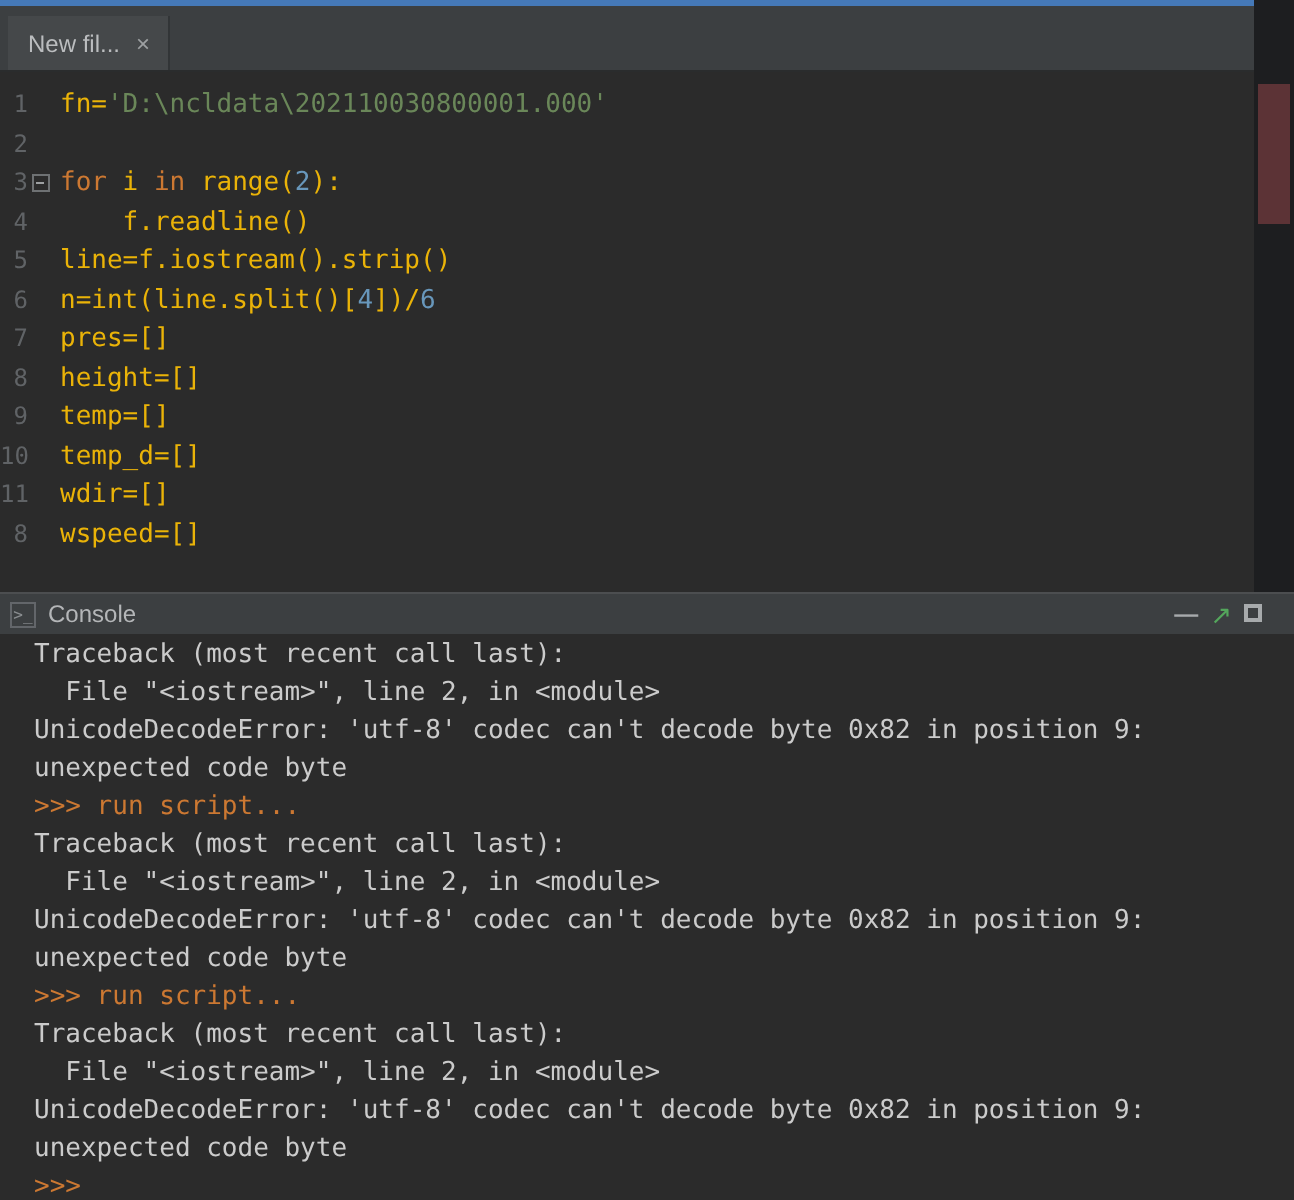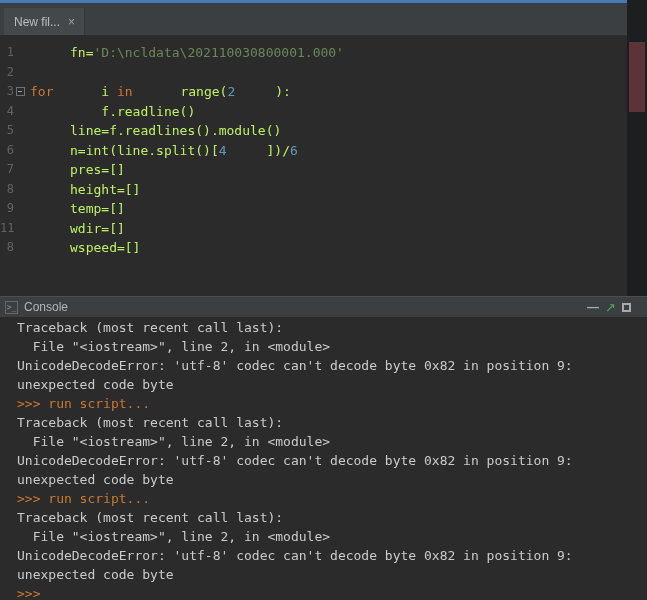--- a/index.html
+++ b/index.html
@@ -15,21 +15,21 @@
 
   .editor-region { height:260px; background:#2b2b2b; overflow:hidden; }
   .editor { padding-top:7px; font-size:13px; }
   .ed-line { display:flex; height:19.5px; line-height:19.5px; white-space:pre; }
   .gut { width:25px; flex:none; display:flex; justify-content:flex-end; color:#606366; font-size:12px; }
   .gut .num { min-width:14px; text-align:right; }
   .fold { width:11px; flex:none; position:relative; }
   .fold.has-fold::before { content:""; position:absolute; left:2px; top:5px; width:7px; height:7px; border:1px solid #6e7173; background:#2b2b2b; }
   .fold.has-fold::after { content:""; position:absolute; left:4px; top:9px; width:4px; height:1px; background:#9da0a2; }
   .code { padding-left:5px; white-space:pre; }
-  .tok-d { color:#bef264;margin-left:40px; }
+  .tok-d { color:#eab308; }
   .tok-k { color:#cc7832; }
   .tok-s { color:#6a8759; }
   .tok-n { color:#6897bb; }
 
   .scroll-col { position:absolute; top:0; right:0; width:20px; height:296px; background:#1d1e20; }
   .scroll-thumb { position:absolute; top:42px; left:2px; width:16px; height:70px; background:#5c3336; }
 
   .console-header { height:21px; background:#3c3f41; border-top:1px solid #4c4e50; display:flex; align-items:center;
                     gap:6px; padding:0 16px 0 5px; font-family:"Liberation Sans","DejaVu Sans",sans-serif; }
   .term-icon { width:13px; height:13px; border:1px solid #63666a; color:#8a8d90; font-size:8px; line-height:11px;
@@ -59,25 +59,26 @@
     </div>
   </div>
 
   <div class="editor-region">
     <div class="editor">
       <div>
           <div class="ed-line"><span class="gut"><span class="num">1</span><span class="fold"></span></span><span class="code"><span class="tok-d">fn=</span><span class="tok-s">'D:\ncldata\202110030800001.000'</span></span></div>
           <div class="ed-line"><span class="gut"><span class="num">2</span><span class="fold"></span></span></div>
           <div class="ed-line"><span class="gut"><span class="num">3</span><span class="fold has-fold"></span></span><span class="code"><span class="tok-k">for</span><span class="tok-d"> i </span><span class="tok-k">in</span><span class="tok-d"> range(</span><span class="tok-n">2</span><span class="tok-d">):</span></span></div>
           <div class="ed-line"><span class="gut"><span class="num">4</span><span class="fold"></span></span><span class="code"><span class="tok-d">    f.readline()</span></span></div>
-          <div class="ed-line"><span class="gut"><span class="num">5</span><span class="fold"></span></span><span class="code"><span class="tok-d">line=f.readlines().module()</span></span></div>
+          <div class="ed-line"><span class="gut"><span class="num">5</span><span class="fold"></span></span><span class="code"><span class="tok-d">line=f.iostream().strip()</span></span></div>
           <div class="ed-line"><span class="gut"><span class="num">6</span><span class="fold"></span></span><span class="code"><span class="tok-d">n=int(line.split()[</span><span class="tok-n">4</span><span class="tok-d">])/</span><span class="tok-n">6</span></span></div>
           <div class="ed-line"><span class="gut"><span class="num">7</span><span class="fold"></span></span><span class="code"><span class="tok-d">pres=[]</span></span></div>
           <div class="ed-line"><span class="gut"><span class="num">8</span><span class="fold"></span></span><span class="code"><span class="tok-d">height=[]</span></span></div>
           <div class="ed-line"><span class="gut"><span class="num">9</span><span class="fold"></span></span><span class="code"><span class="tok-d">temp=[]</span></span></div>
+          <div class="ed-line"><span class="gut"><span class="num">10</span><span class="fold"></span></span><span class="code"><span class="tok-d">temp_d=[]</span></span></div>
           <div class="ed-line"><span class="gut"><span class="num">11</span><span class="fold"></span></span><span class="code"><span class="tok-d">wdir=[]</span></span></div>
           <div class="ed-line"><span class="gut"><span class="num">8</span><span class="fold"></span></span><span class="code"><span class="tok-d">wspeed=[]</span></span></div>
         </div>
     </div>
   </div>
 
   <div class="scroll-col">
     <div class="scroll-thumb"></div>
   </div>
 

